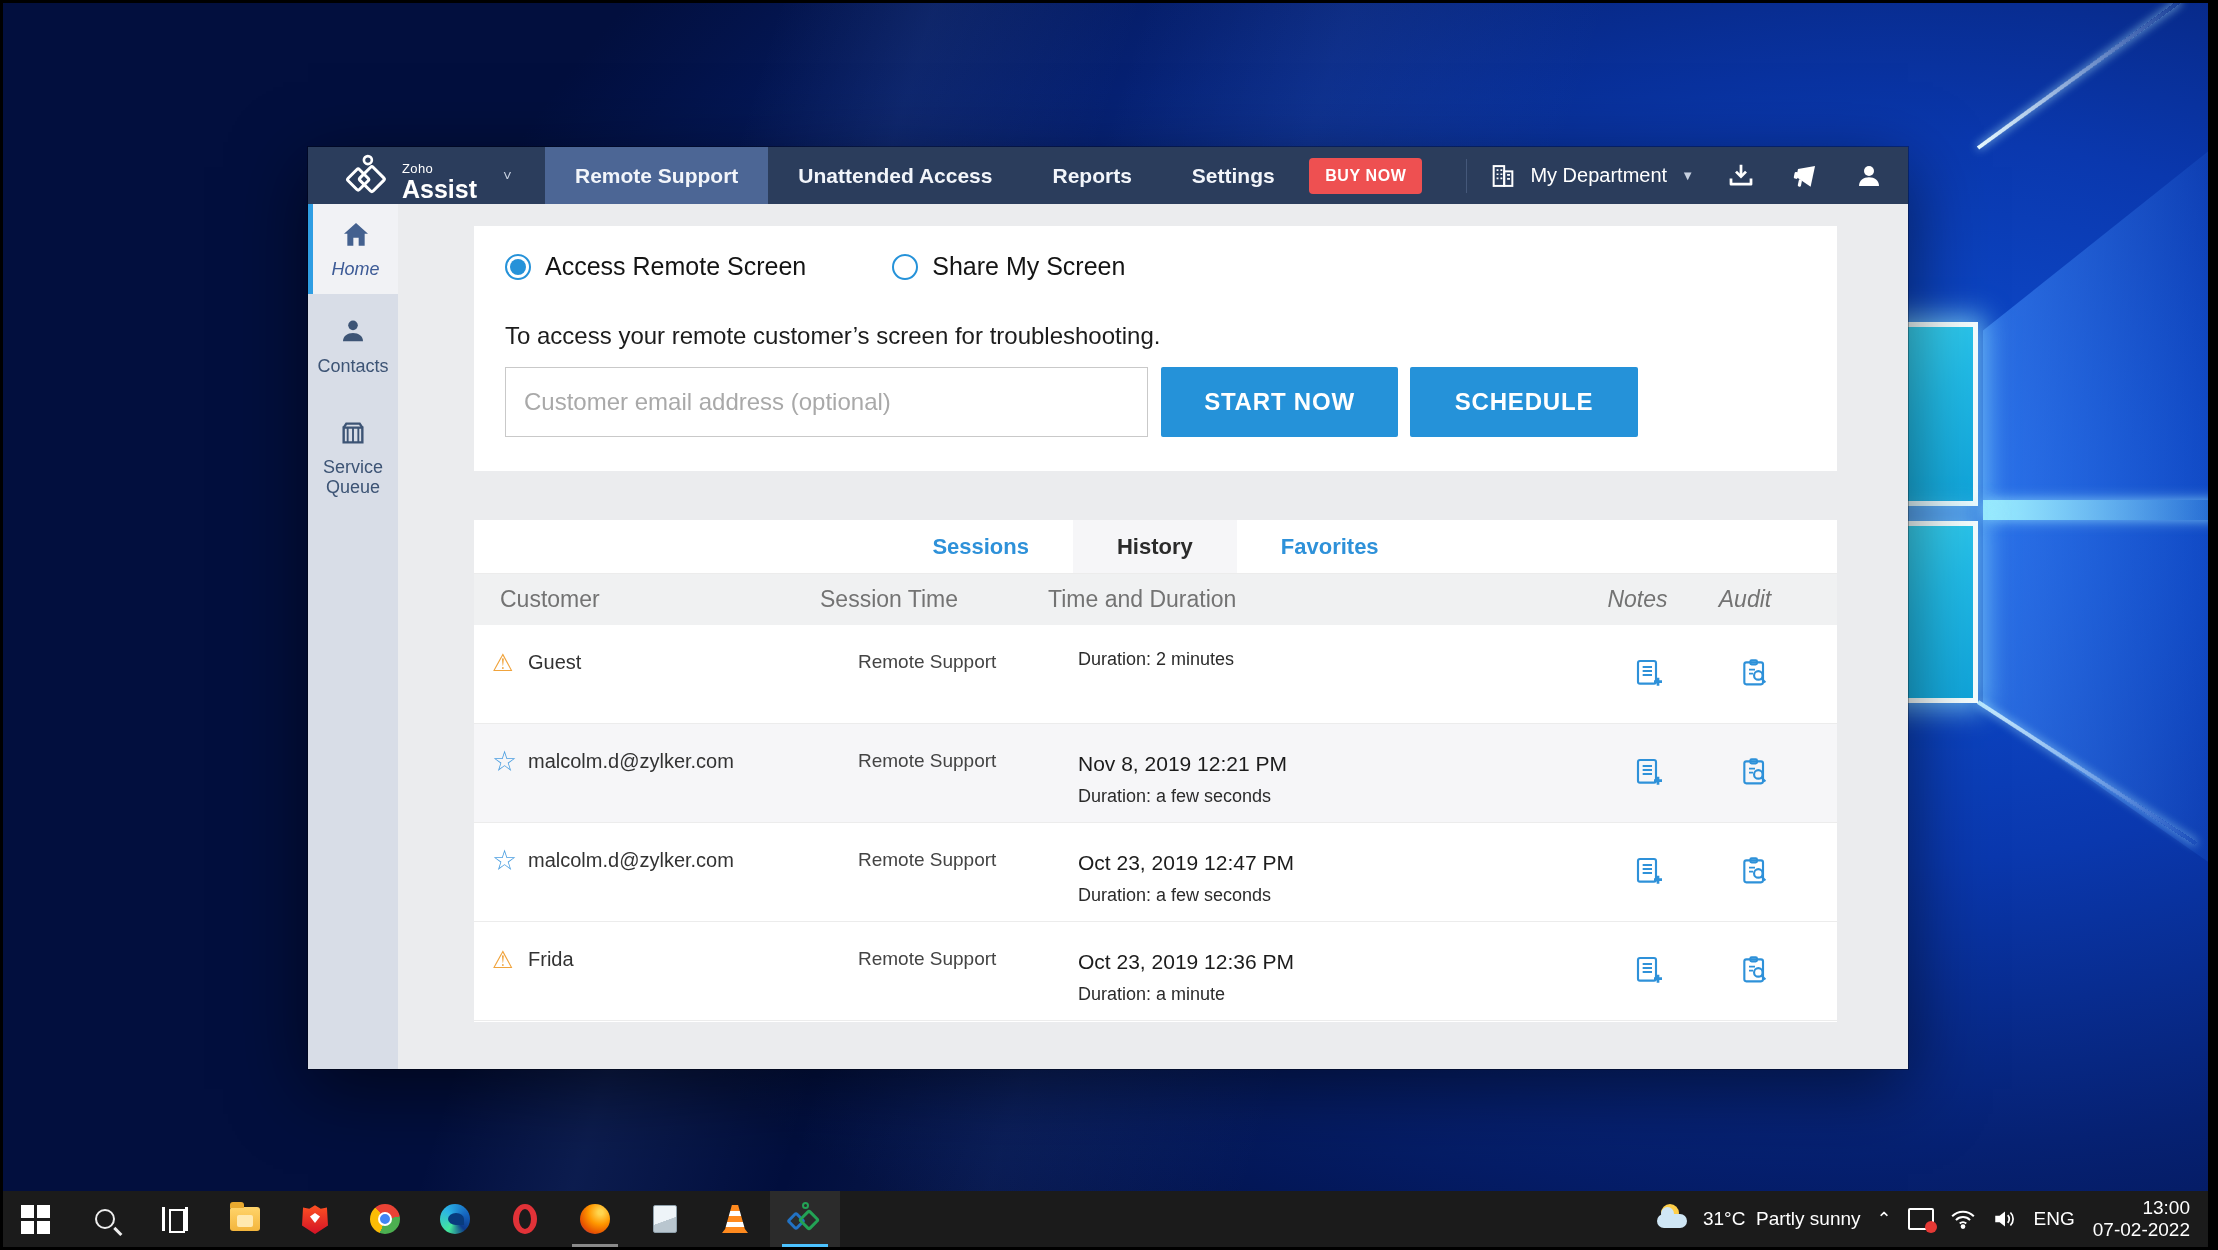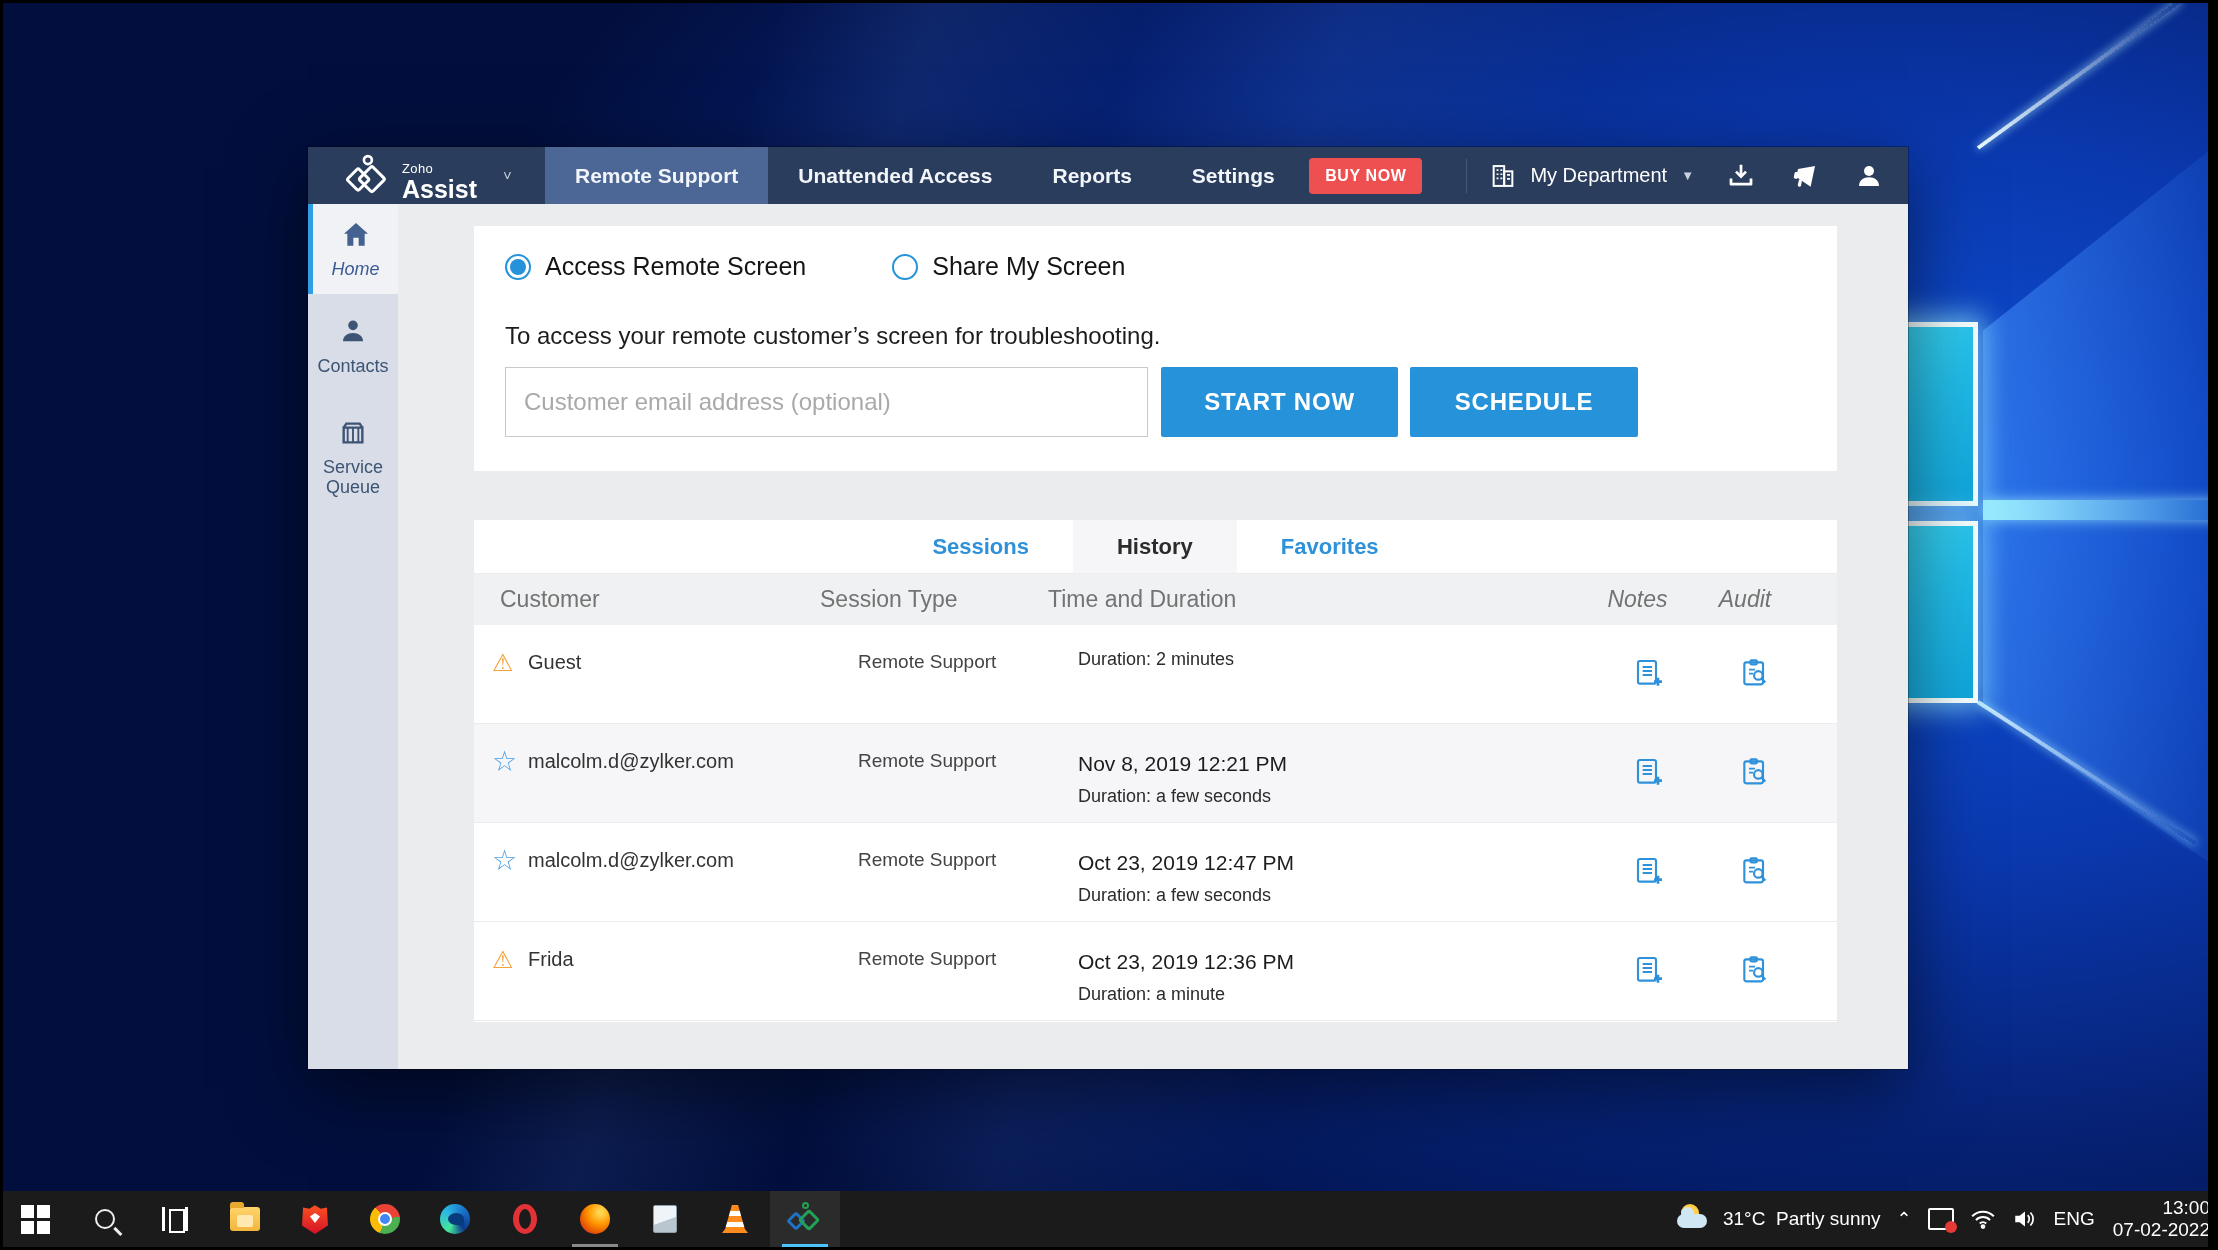--- a/index.html
+++ b/index.html
@@ -98,21 +98,21 @@
   .cell-time .t1{font-size:21px;color:#1c1c1c;margin:4px 0 10px;}
   .cell-time .t2{font-size:18px;color:#2b2b2b;}
   .cell-ic{display:flex;justify-content:center;padding-top:8px;cursor:pointer;}
 
   
   .taskbar{position:absolute;left:0;bottom:3px;width:100%;height:56px;background:#1b1b1b;z-index:50;display:flex;align-items:center;}
   .tb-left{display:flex;align-items:center;height:100%;}
   .tb-btn{width:70px;height:100%;display:flex;align-items:center;justify-content:center;position:relative;cursor:pointer;}
   .tb-btn .underline{position:absolute;bottom:0;left:12px;right:12px;height:3px;}
   .tb-spacer{flex:1;}
-  .tray{display:flex;align-items:center;height:100%;padding-right:8px;color:#fff;}
+  .tray{display:flex;align-items:center;height:100%;padding-right:28px;color:#fff;}
   .tray-item{margin-left:16px;display:flex;align-items:center;cursor:pointer;}
   .tray-text{font-size:19px;color:#fff;}
   .clock{line-height:22px;font-size:19px;text-align:right;margin-left:18px;cursor:default;}
 
   
   .ic-start{display:grid;grid-template-columns:13px 13px;grid-gap:3px;}
   .ic-start span{width:13px;height:13px;background:#fff;}
   .ic-search{width:20px;height:20px;border:2.5px solid #eee;border-radius:50%;position:relative;}
   .ic-search::after{content:"";position:absolute;width:10px;height:2.5px;background:#eee;transform:rotate(45deg);left:16px;top:19px;}
   .ic-task{width:26px;height:24px;border-left:3px solid #fff;border-right:3px solid #fff;position:relative;}
@@ -254,21 +254,21 @@
     </div>
 
     <div class="card card2">
       <div class="ptabs">
         <div class="ptab">Sessions</div>
         <div class="ptab active">History</div>
         <div class="ptab">Favorites</div>
       </div>
       <div class="thead">
         <span>Customer</span>
-        <span>Session Type</span>
+        <span>Session Time</span>
         <span>Time and Duration</span>
         <span class="th-c">Notes</span>
         <span class="th-c">Audit</span>
       </div>
       <div id="table-body">
     <div class="trow">
       <span class="row-icon warning">⚠</span>
       <span class="cell-cust">Guest</span>
       <span class="cell-type">Remote Support</span>
       <span class="cell-time">

